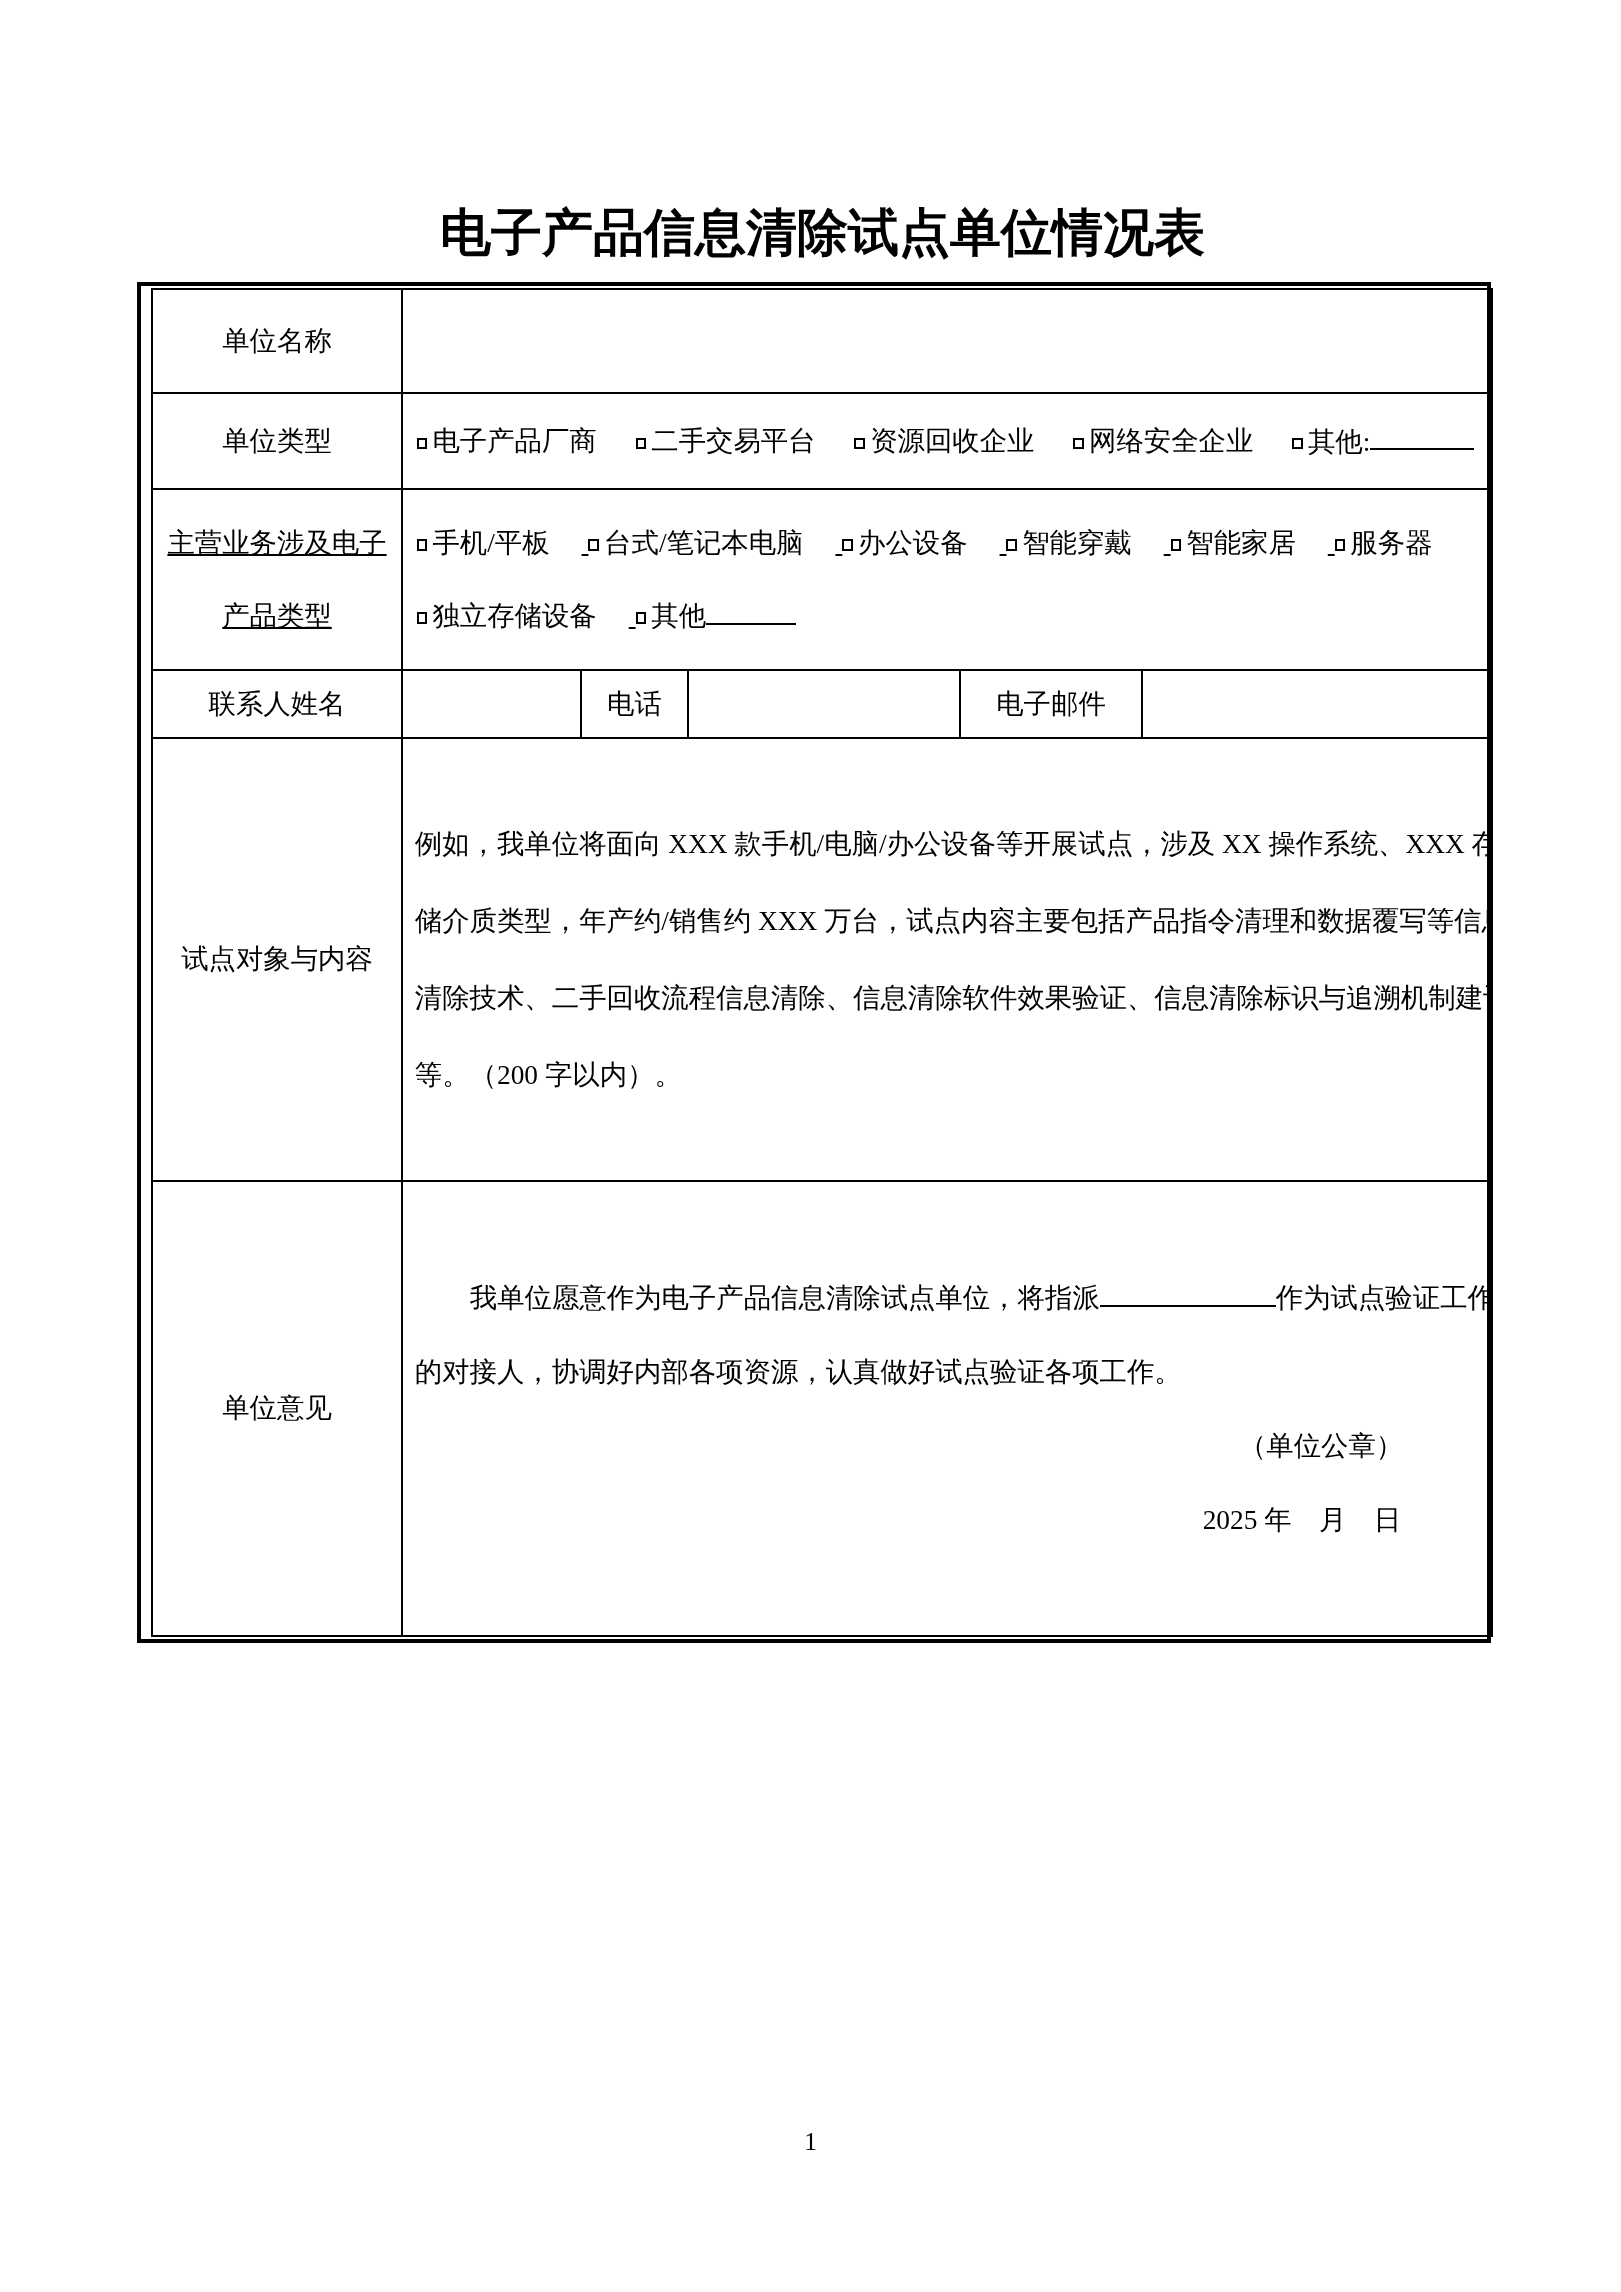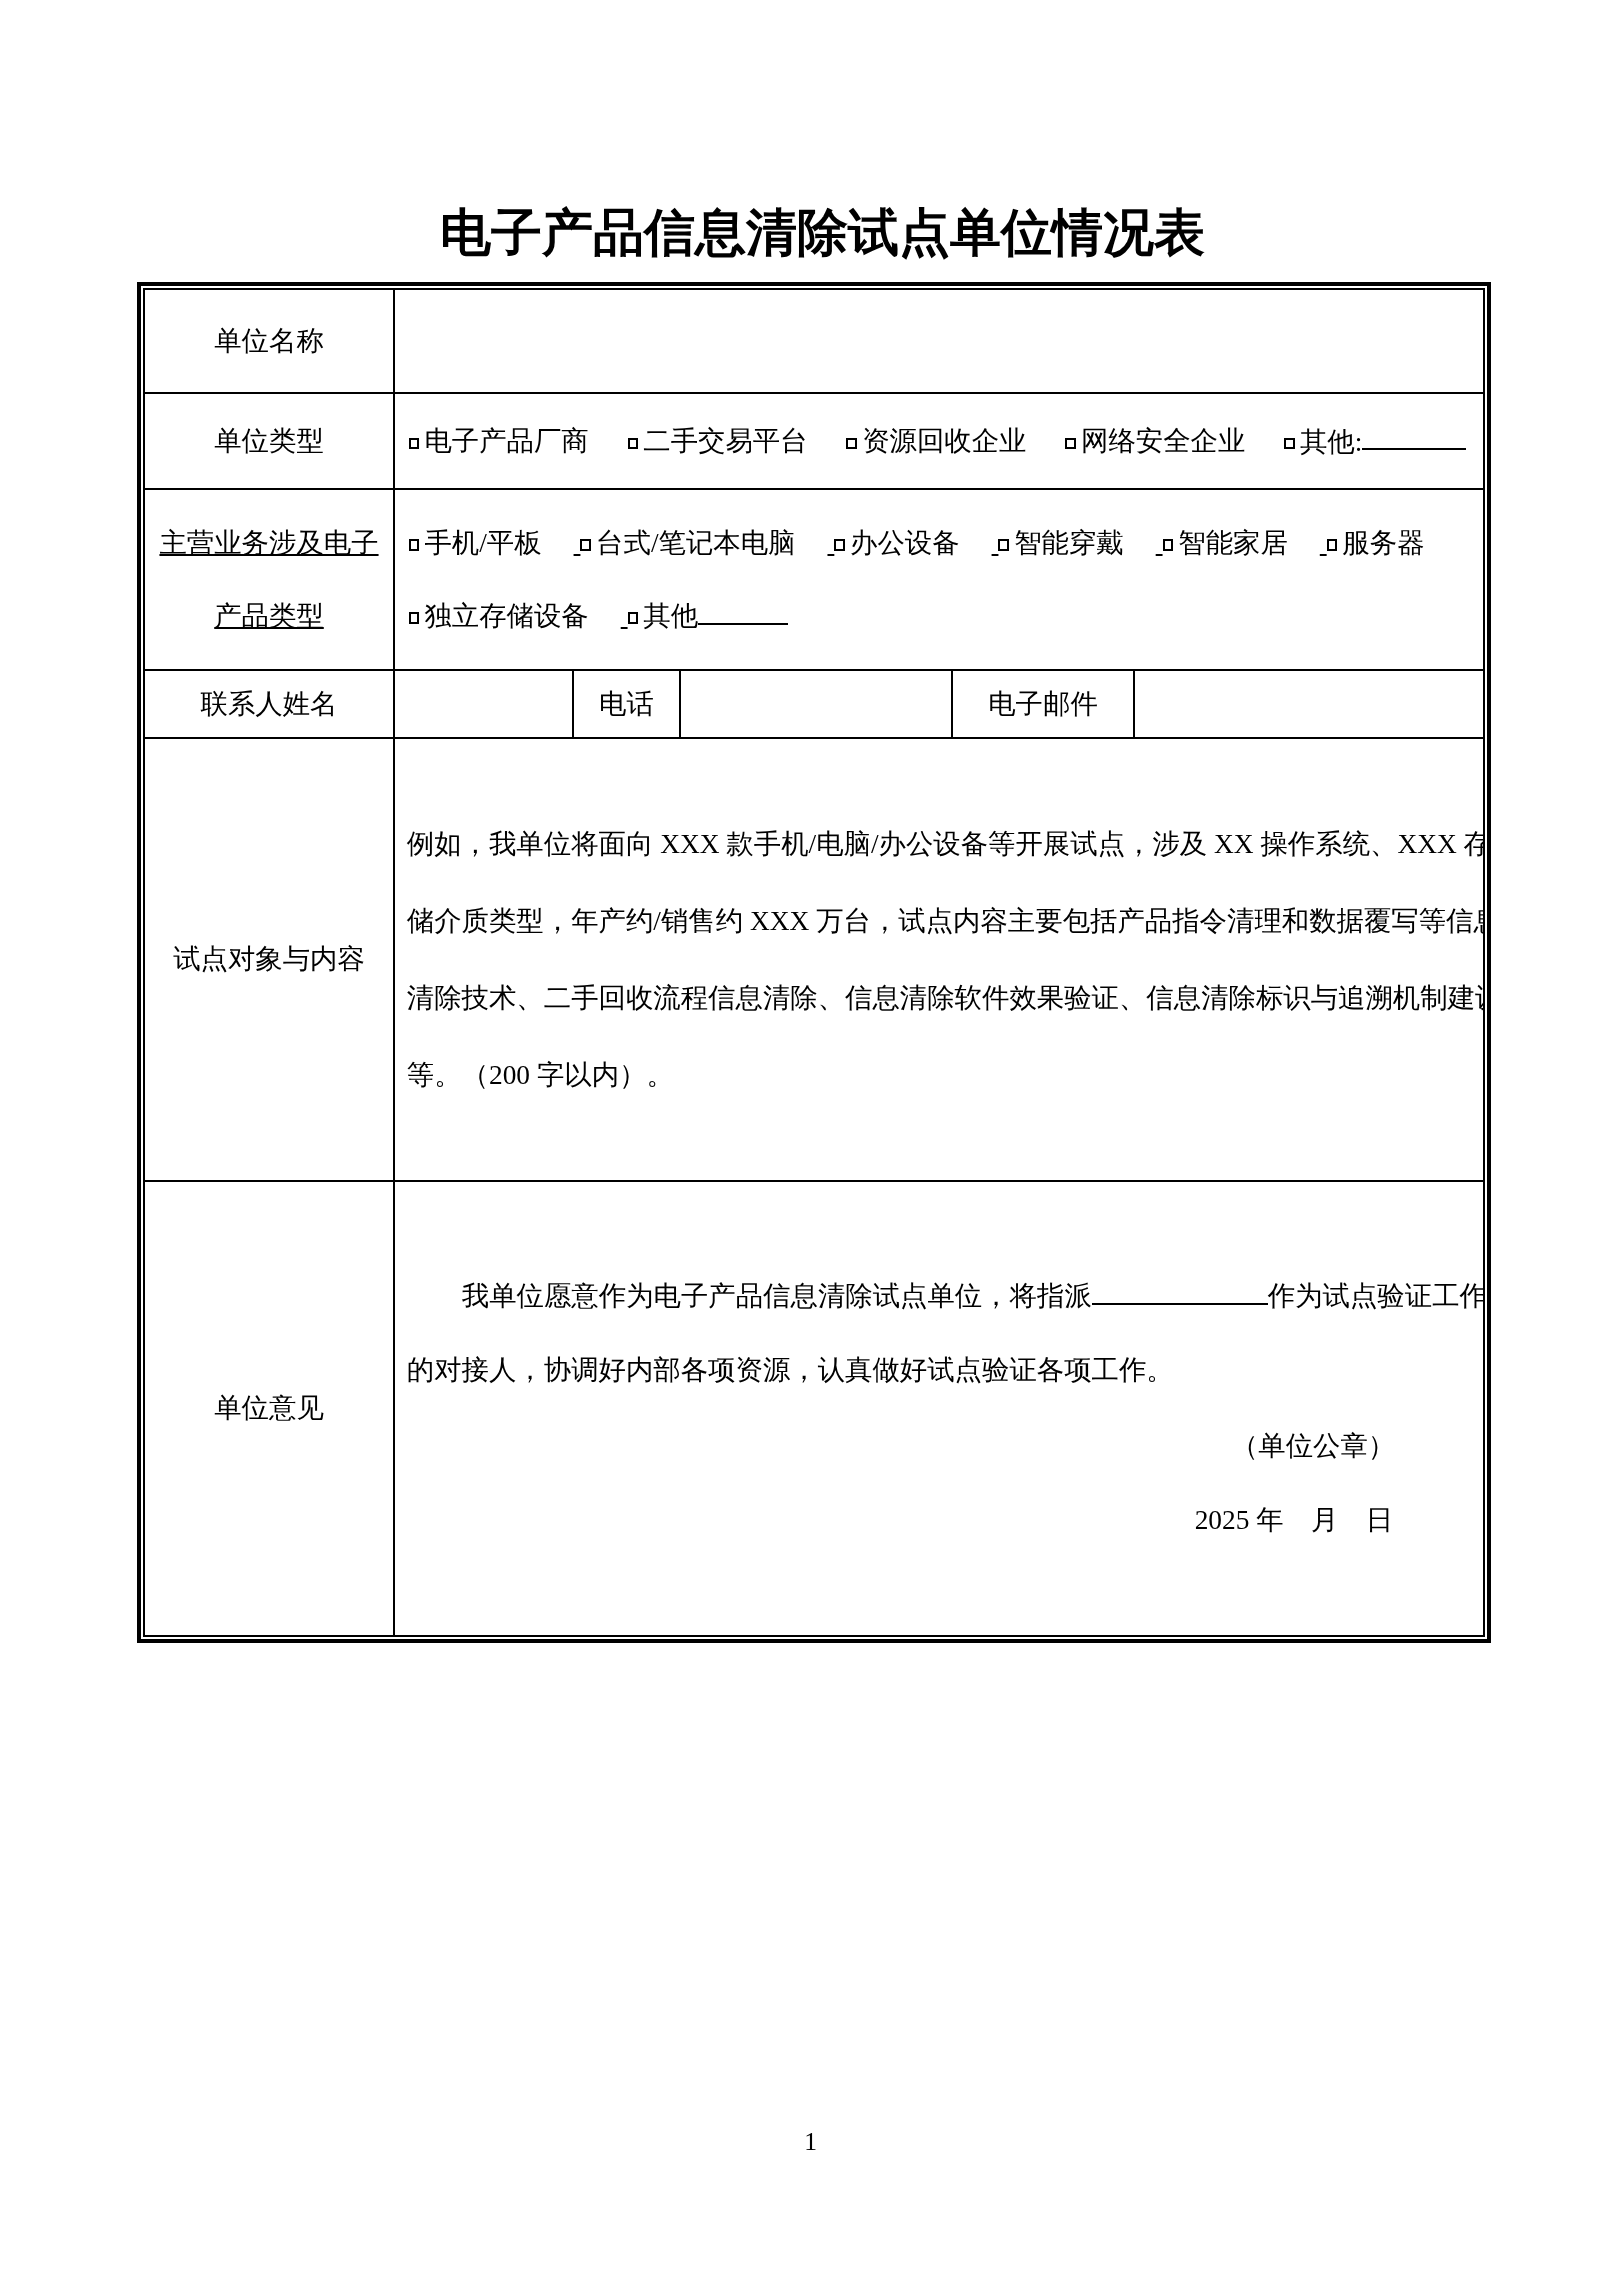--- a/index.html
+++ b/index.html
@@ -33,20 +33,21 @@
     width: 1354px;
     height: 1361px;
     border: 4.9px solid #000;
     padding: 2px;
   }
   table.form-table {
     width: 100%;
     height: 100%;
     border-collapse: collapse;
     table-layout: fixed;
+    margin-left: 8px;
   }
   table.form-table td {
     border: 2px solid #000;
     vertical-align: middle;
     font-size: 27.4px;
     line-height: 1.35;
     overflow: hidden;
   }
   .label-cell { text-align: center; }
 
@@ -85,21 +86,21 @@
   .para-cell { padding: 0 11.8px; }
   .para-line {
     line-height: 77px;
     text-align: justify;
     text-align-last: justify;
     white-space: nowrap;
     font-family: Liberation Serif, serif;
   }
   .para-line.no-fill { text-align: left; text-align-last: left; }
 
-  .op-line { line-height: 74px; white-space: nowrap; font-family: Liberation Mono, monospace; }
+  .op-line { line-height: 74px; white-space: nowrap; }
   .op-line1 { padding-left: 55px; }
   .stamp-line { text-align: right; padding-right: 76px; line-height: 74px; }
   .date-line  { text-align: right; padding-right: 78px; line-height: 74px; }
 
   .page-number {
     position: absolute;
     top: 2127px;
     left: 0;
     width: 100%;
     text-align: center;

